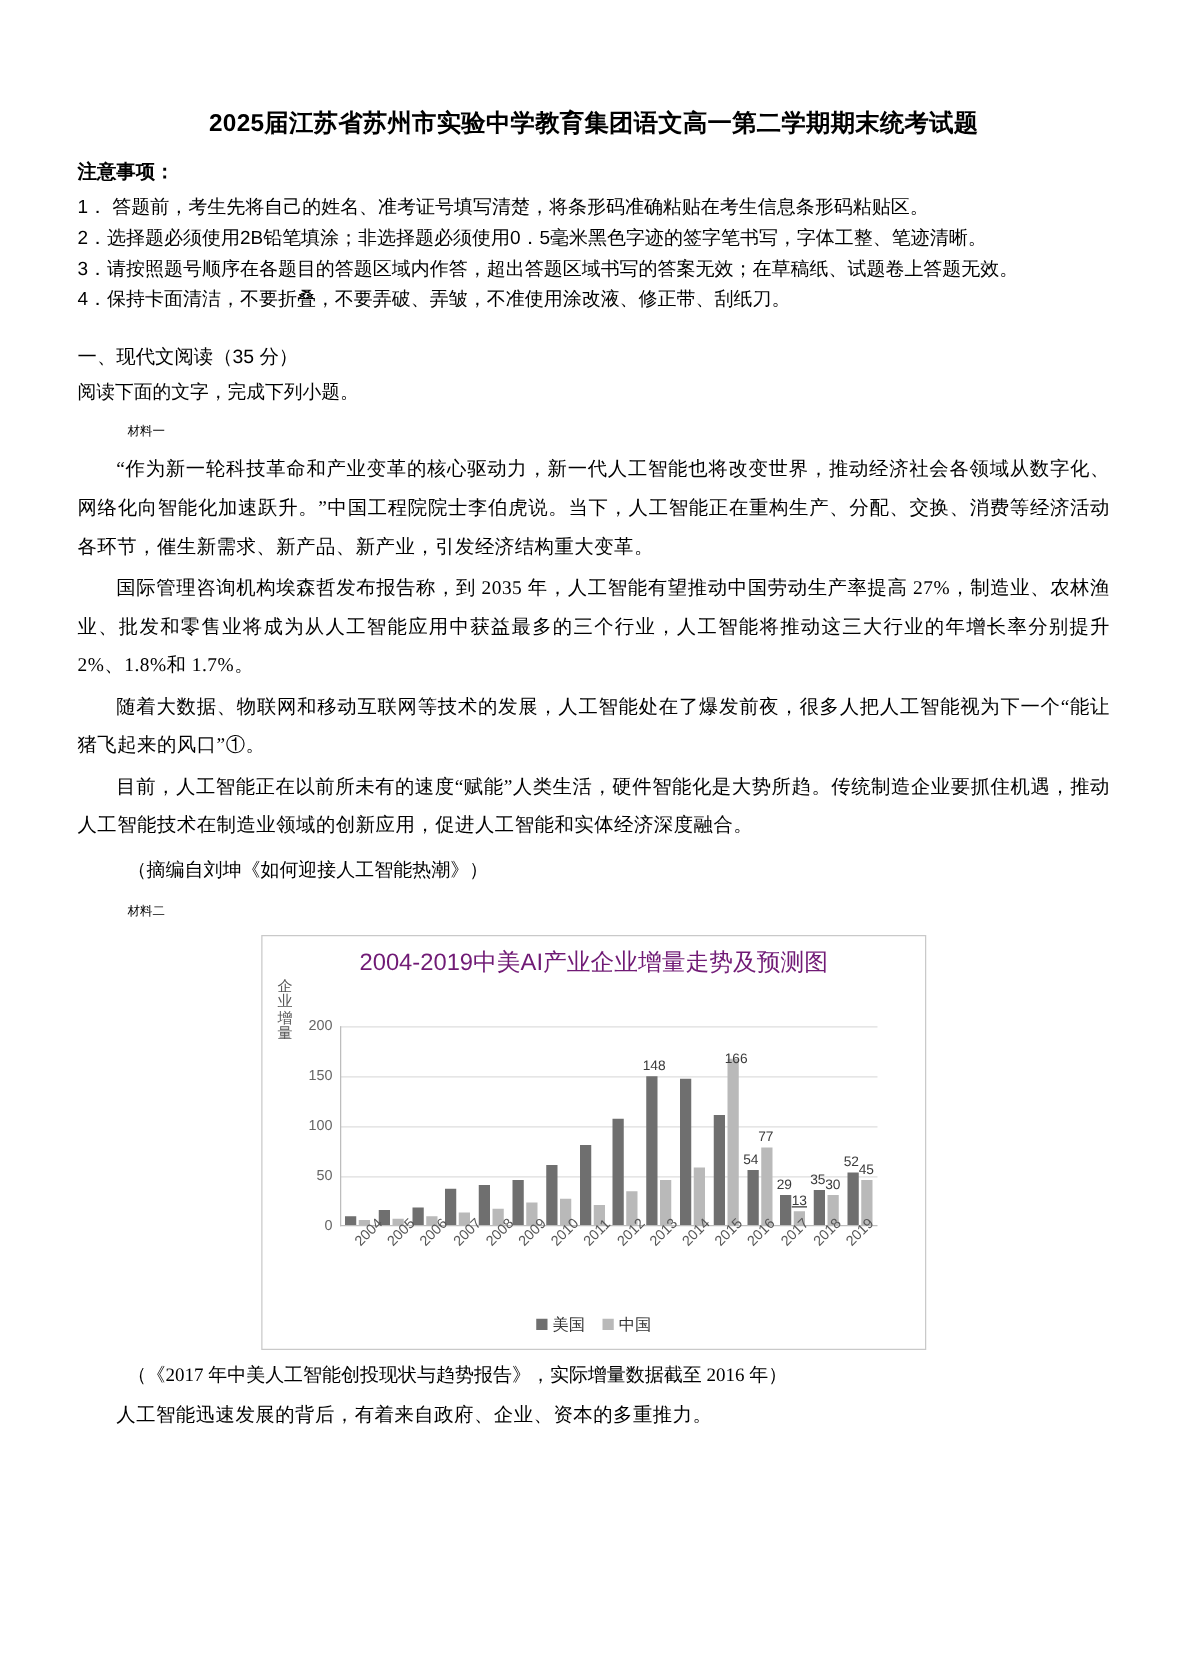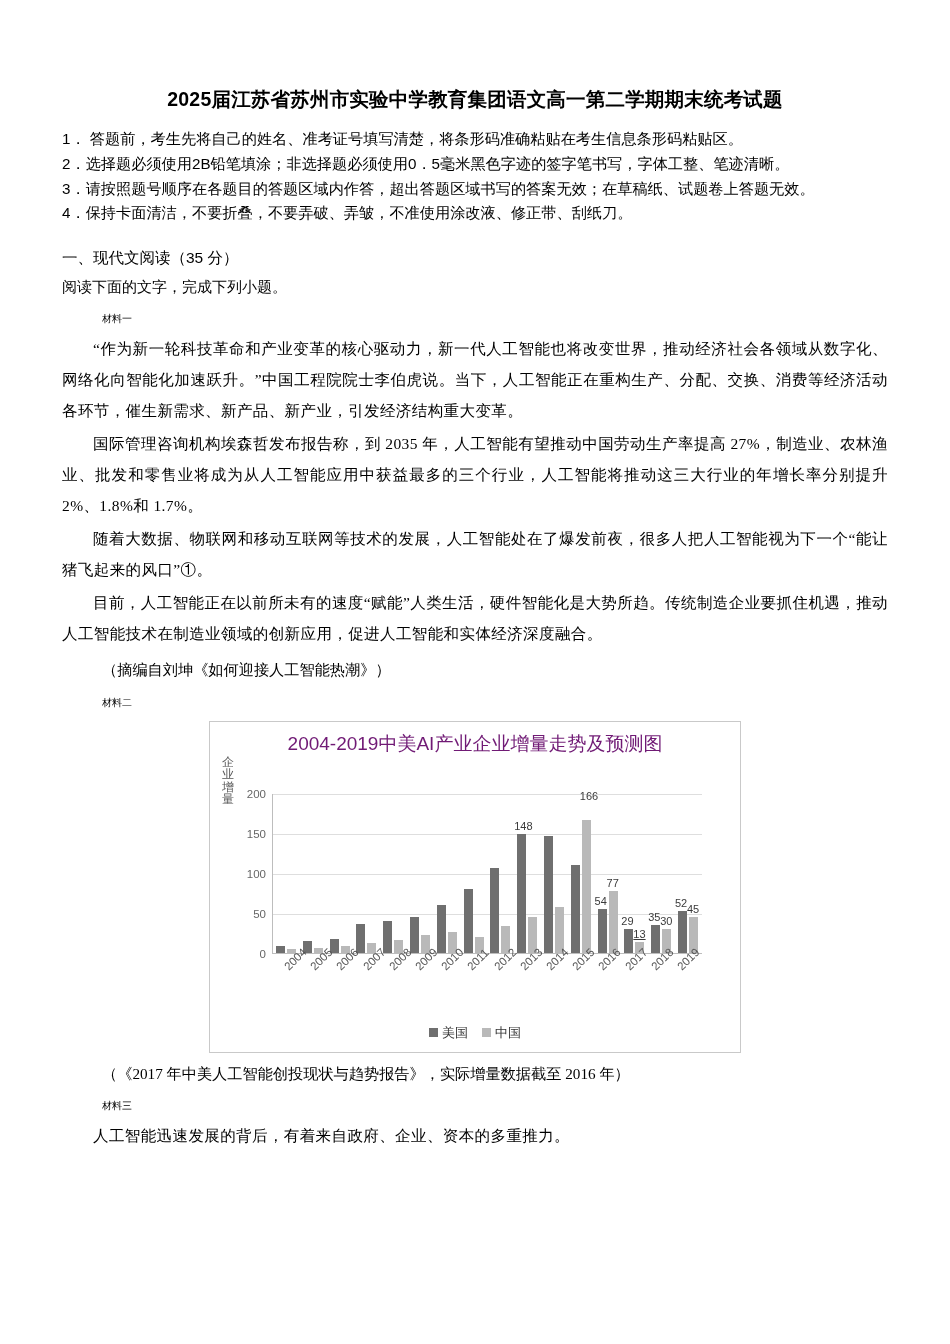--- a/index.html
+++ b/index.html
@@ -214,20 +214,21 @@
   .legend .sw.cn { background: #b9b9b9; }
   .legend span.txt { vertical-align: middle; }
 </style>
 </head>
 <body>
 
 <div class="page">
 
   <h1 class="doc-title">2025届江苏省苏州市实验中学教育集团语文高一第二学期期末统考试题</h1>
 
+  <div class="notice-head">注意事项：</div>
   <p class="notice-line">1． 答题前，考生先将自己的姓名、准考证号填写清楚，将条形码准确粘贴在考生信息条形码粘贴区。</p>
   <p class="notice-line">2．选择题必须使用2B铅笔填涂；非选择题必须使用0．5毫米黑色字迹的签字笔书写，字体工整、笔迹清晰。</p>
   <p class="notice-line">3．请按照题号顺序在各题目的答题区域内作答，超出答题区域书写的答案无效；在草稿纸、试题卷上答题无效。</p>
   <p class="notice-line">4．保持卡面清洁，不要折叠，不要弄破、弄皱，不准使用涂改液、修正带、刮纸刀。</p>
 
   <div class="section-head">一、现代文阅读（35 分）</div>
   <p class="plain-line">阅读下面的文字，完成下列小题。</p>
 
   <div class="mat-label">材料一</div>
 
@@ -300,21 +301,21 @@
             <div class="bar cn" style="height: 35.2px;"></div>
             <div class="dlabel" style="left: -3px; bottom: 120.4px;">148</div>
           </div>
           <div class="grp">
             <div class="bar us" style="height: 116.8px;"></div>
             <div class="bar cn" style="height: 45.6px;"></div>
           </div>
           <div class="grp">
             <div class="bar us" style="height: 88px;"></div>
             <div class="bar cn" style="height: 132.8px;"></div>
-            <div class="dlabel" style="left: 9px; bottom: 151px;">166</div>
+            <div class="dlabel" style="left: 9px; bottom: 127px;">166</div>
           </div>
           <div class="grp">
             <div class="bar us" style="height: 43.2px;"></div>
             <div class="bar cn" style="height: 61.6px;"></div>
             <div class="dlabel" style="left: -3px; bottom: 45.2px;">54</div>
             <div class="dlabel" style="left: 9px; bottom: 63.6px;">77</div>
           </div>
           <div class="grp">
             <div class="bar us" style="height: 23.2px;"></div>
             <div class="bar cn" style="height: 10.4px;"></div>
@@ -356,16 +357,15 @@
       </div>
 
     <div class="legend">
       <span><i class="sw us"></i><span class="txt">美国</span></span>
       <span><i class="sw cn"></i><span class="txt">中国</span></span>
     </div>
   </div>
 
   <div class="source-line">（《2017 年中美人工智能创投现状与趋势报告》，实际增量数据截至 2016 年）</div>
 
-  <div class="mat-label">材料三</div>
   <p class="para">人工智能迅速发展的背后，有着来自政府、企业、资本的多重推力。</p>
 
 </div>
 
 </body></html>

